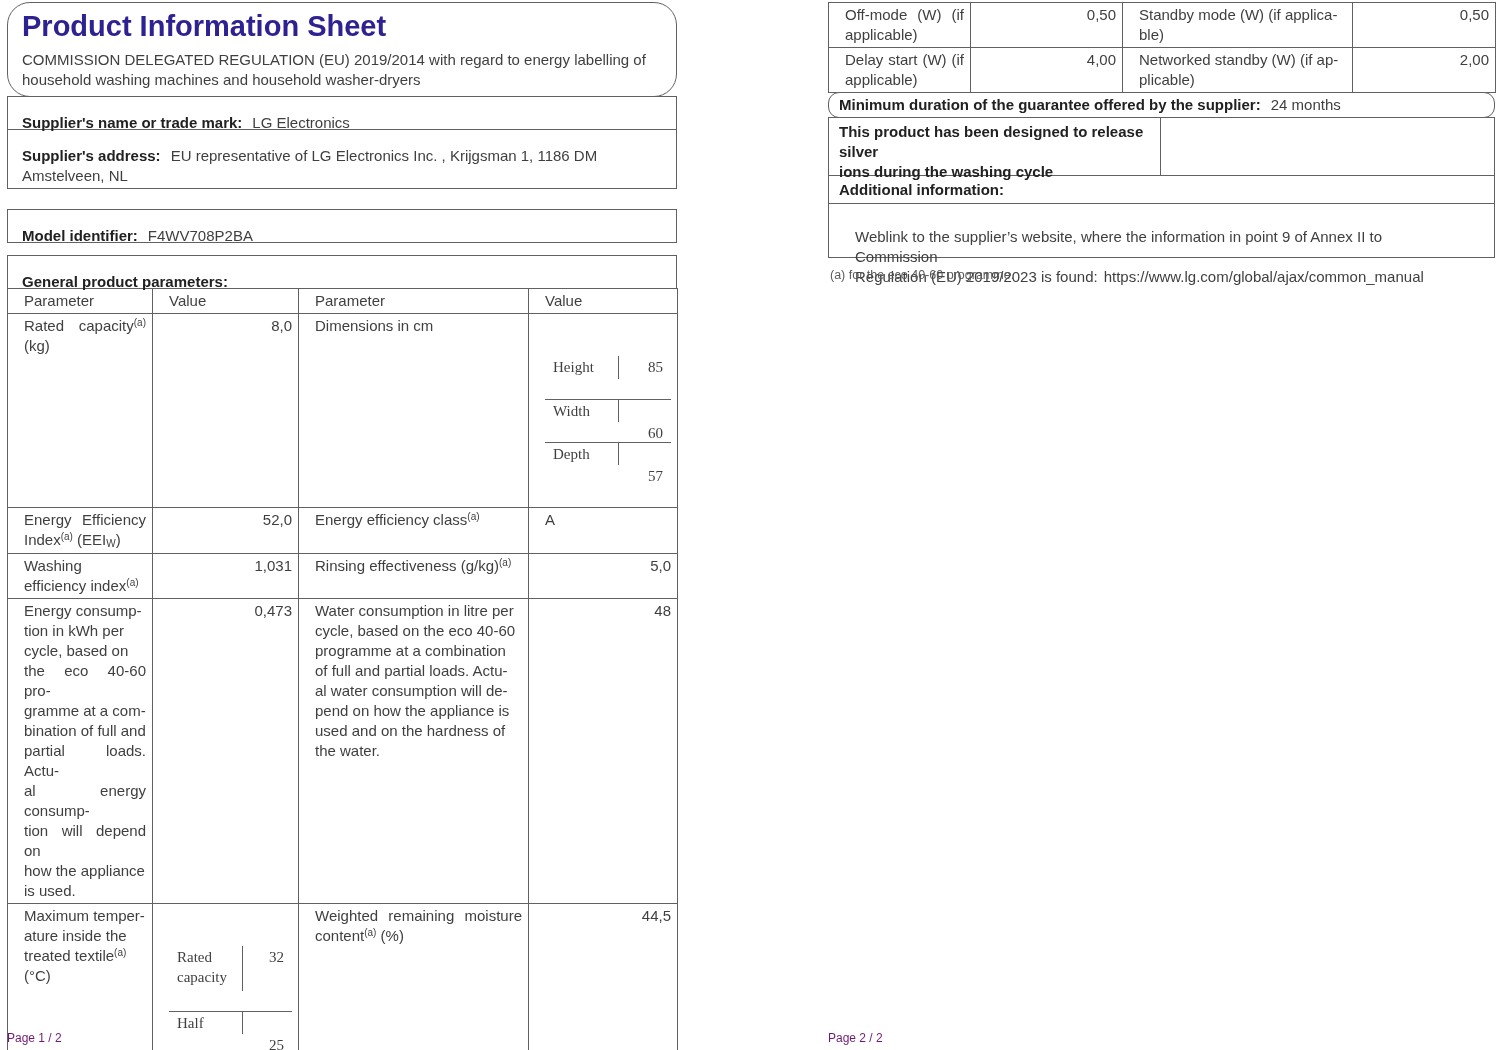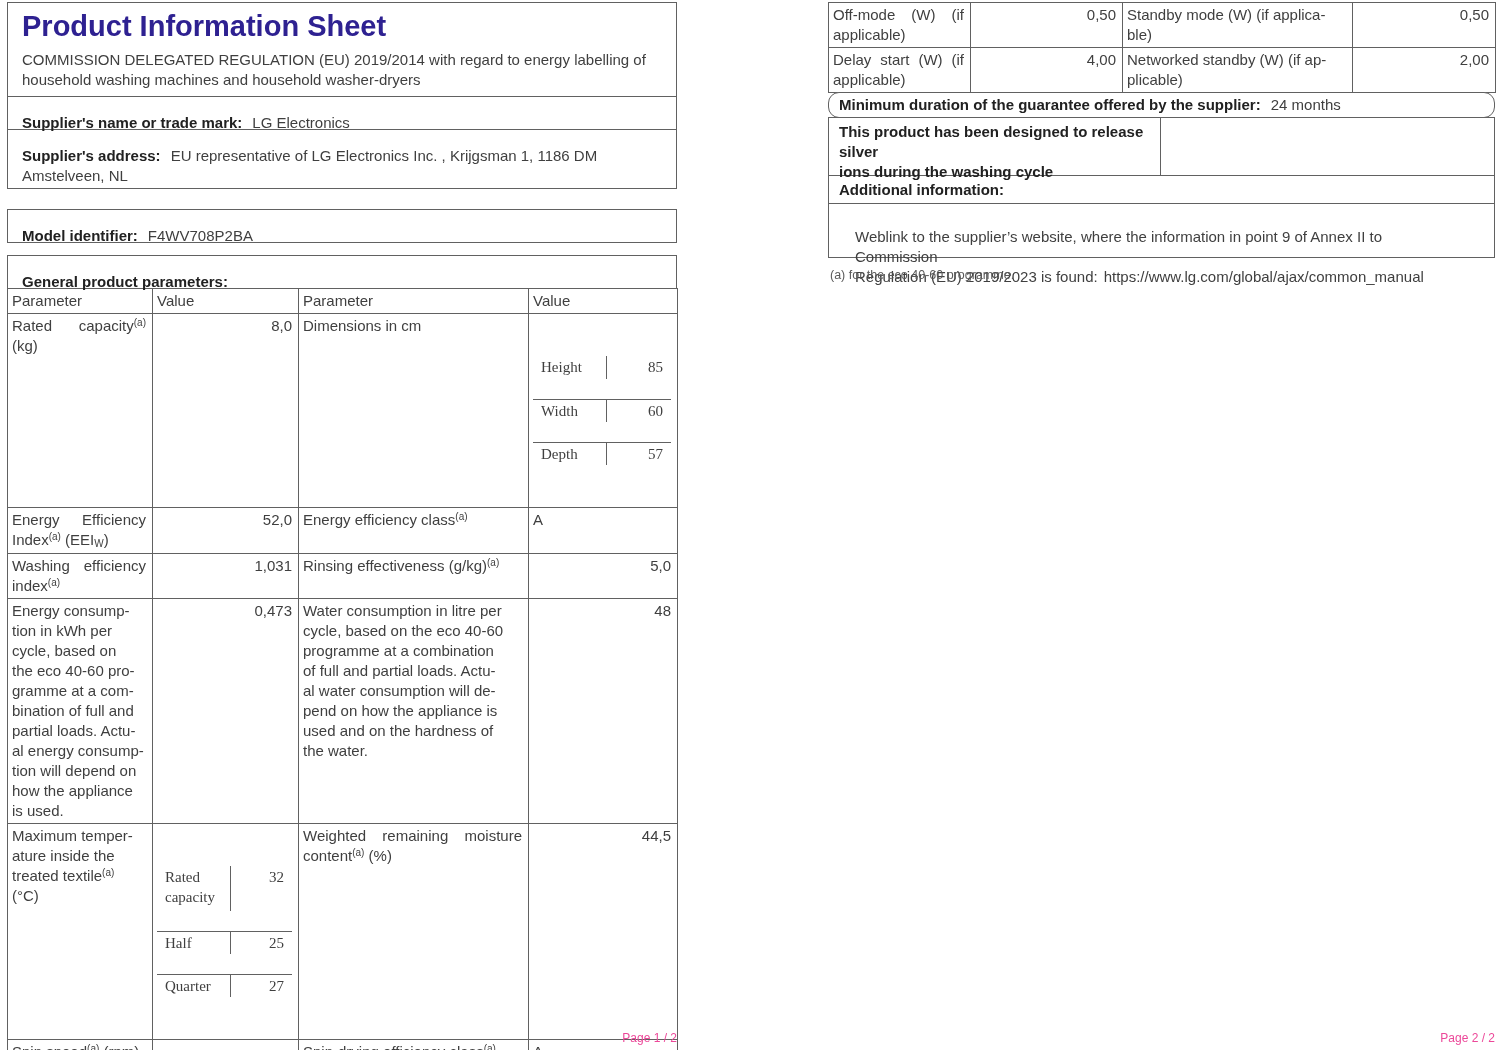--- a/index.html
+++ b/index.html
@@ -5,59 +5,59 @@
   html,body{margin:0;padding:0;background:#ffffff;}
   .canvas{position:relative;width:1500px;height:1050px;background:#ffffff;overflow:hidden;
           font-family:"Liberation Sans",sans-serif;color:#3f3f3f;}
   .page{position:absolute;top:2px;}
   .page1{left:7px;width:670px;}
   .page2{left:828px;width:667px;}
 
   
   .box{border:1px solid #616161;margin-top:-1px;padding:16px 14px;box-sizing:border-box;
        font-size:15px;line-height:20px;background:#fff;}
-  .box:first-child{margin-top:0;}
+  .box:first-child{margin-top:0;border-radius:23px;}
   .lab{font-weight:bold;color:#212121;margin-right:10px;}
   .titlebox{height:95px;padding:6px 14px;}
   .title{margin:0;font-size:29px;line-height:34px;font-weight:bold;color:#2e2191;}
   .reg{margin:7px 0 0 0;max-width:625px;}
   .row-name{height:30px;}
   .row-addr{height:60px;}
   .row-model{height:33px;margin-top:20px;}
   .row-gen{height:30px;margin-top:12px;}
 
   
   table.ptable{border-collapse:collapse;table-layout:fixed;font-size:15px;line-height:20px;}
-  table.ptable td{border:1px solid #616161;vertical-align:top;padding:2px 6px 2px 4px;
+  table.ptable td{border:1px solid #616161;vertical-align:top;padding:2px 6px 2px 16px;
                   white-space:pre-line;overflow:hidden;box-sizing:border-box;}
   td.p{text-align:justify;padding-right:4px;}
   td.val{text-align:right;padding-right:8px;}
   td.cls{text-align:left;}
   td.subcell{padding:0;white-space:normal;}
   .stable{width:100%;font-family:Liberation Serif, serif;}
   .sr{display:flex;align-items:stretch;box-sizing:border-box;}
-  .sr + .sr{border-top:1px solid #616161;}
+  .sr + .sr{border-top:1px solid #616161;flex-direction:column;}
   .sl{width:74px;flex:none;border-right:1px solid #616161;padding:1px 4px 1px 8px;box-sizing:border-box;}
   .sv{flex:1;text-align:right;padding:1px 8px 1px 4px;}
   .h23{height:23px;} .tall{height:45px;}
 
   sup.fs{font-size:10px;line-height:0;vertical-align:baseline;position:relative;top:-5px;}
   sub.fs{font-size:10px;line-height:0;vertical-align:baseline;position:relative;top:2px;}
 
   
   .b-guarantee{height:26px;padding:2px 10px;border-radius:11px;}
   .b-silver{height:59px;padding:0;display:flex;}
   .scell1{width:332px;flex:none;border-right:1px solid #616161;padding:4px 10px;box-sizing:border-box;
           font-weight:bold;color:#212121;white-space:pre-line;}
   .scell2{flex:1;padding:4px 10px;font-weight:bold;color:#212121;}
   .b-additional{height:29px;padding:4px 10px;font-weight:bold;color:#212121;}
   .b-weblink{height:55px;padding:3px 26px;white-space:pre-line;}
   .url{margin-left:6px;}
   .footnote{margin-top:9px;padding-left:2px;font-size:12.5px;line-height:16px;color:#5a5a5a;}
-  .pfoot{position:absolute;top:1031px;font-size:12px;color:#ec4899;text-align:right;}
+  .pfoot{position:absolute;top:1031px;font-size:12px;color:#701a75;text-align:left;}
   .pfoot1{left:7px;width:670px;}
   .pfoot2{left:828px;width:667px;}
 </style>
 </head>
 <body>
 
 <div class="canvas">
 
   <div class="page page1">
 

